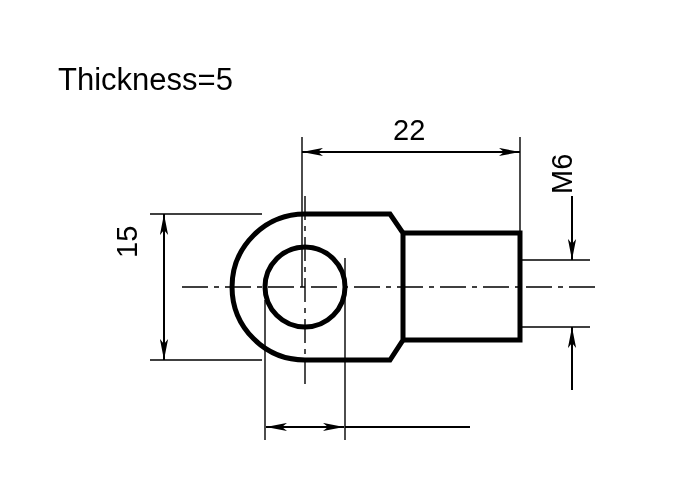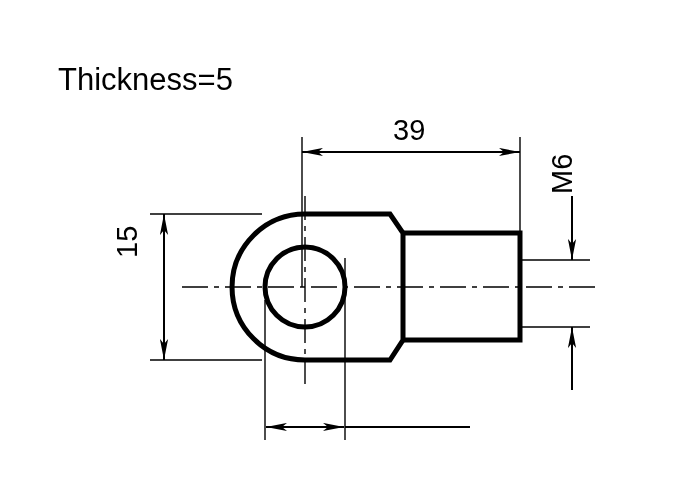--- a/index.html
+++ b/index.html
@@ -130,20 +130,20 @@
 
     <g stroke="#000000" stroke-width="2" fill="none">
       <line x1="310" y1="427" x2="266" y2="427" marker-end="url(#arrowFilledEnd)"></line>
       <line x1="300" y1="427" x2="344" y2="427" marker-end="url(#arrowFilledEnd)"></line>
       <line x1="345" y1="427" x2="470" y2="427"></line>
     </g>
   </svg>
 
   <div class="txt" id="thickness-note">Thickness=5</div>
 
-  <div class="txt" id="dim-22-text">39</div>
+  <div class="txt" id="dim-22-text">22</div>
 
   <div class="txt" id="dim-15-text">15</div>
 
   <div class="txt" id="dim-m6-text">M6</div>
 
 
 </div>
 
 </body></html>

